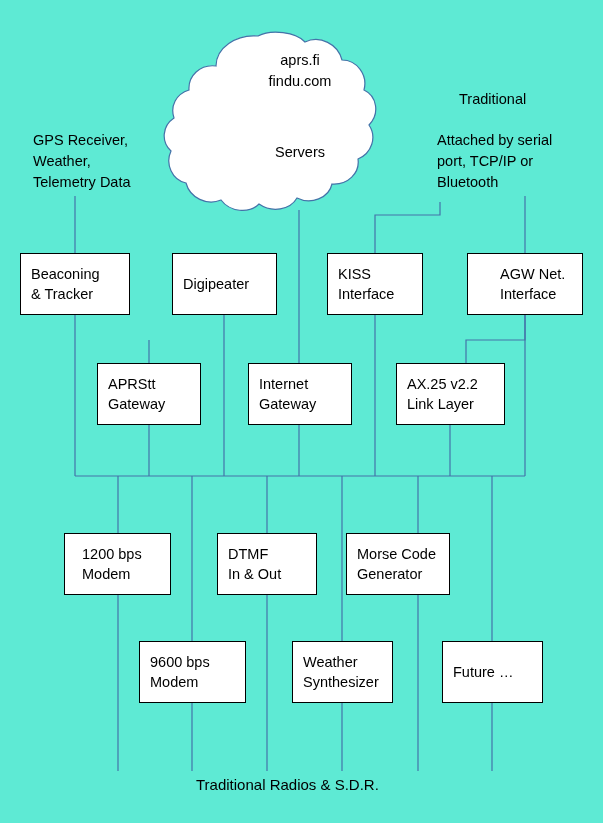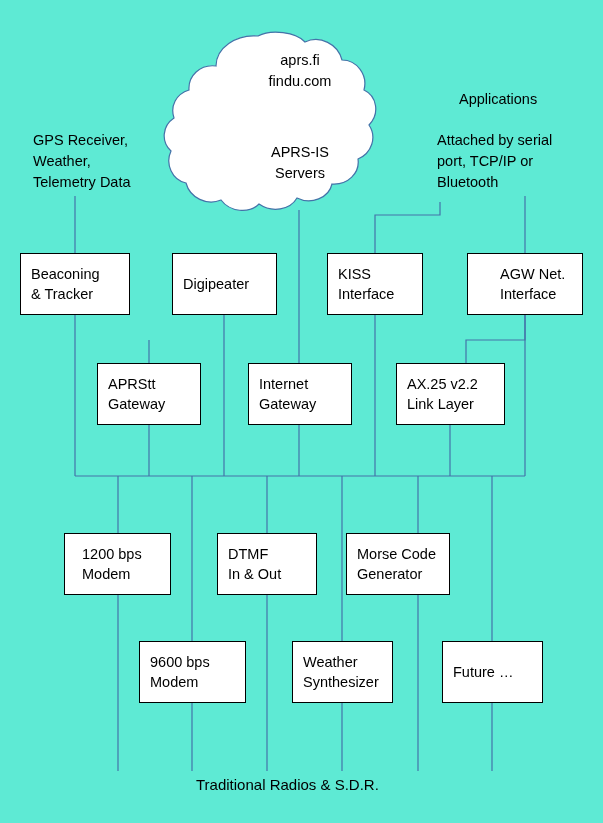--- a/index.html
+++ b/index.html
@@ -132,32 +132,31 @@
       <line x1="418" y1="595" x2="418" y2="771"></line>
       <line x1="492" y1="703" x2="492" y2="771"></line>
     </g>
   </svg>
 
   <div class="cloudtext" style="left:240px; top:50px; width:120px;">
     <div>aprs.fi</div>
     <div>findu.com</div>
   </div>
   <div class="cloudtext" style="left:240px; top:142px; width:120px;">
-    <div>APRS-IS</div>
     <div>Servers</div>
   </div>
 
   <div class="freetext" style="left:33px; top:130px;">
     <div>GPS Receiver,</div>
     <div>Weather,</div>
     <div>Telemetry Data</div>
   </div>
 
   <div class="freetext" style="left:459px; top:89px;">
-    <div>Applications</div>
+    <div>Traditional</div>
   </div>
 
   <div class="freetext" style="left:437px; top:130px;">
     <div>Attached by serial</div>
     <div>port, TCP/IP or</div>
     <div>Bluetooth</div>
   </div>
 
   <div class="box" style="left:20px; top:253px; width:110px; height:62px;">
     <span>Beaconing</span>

